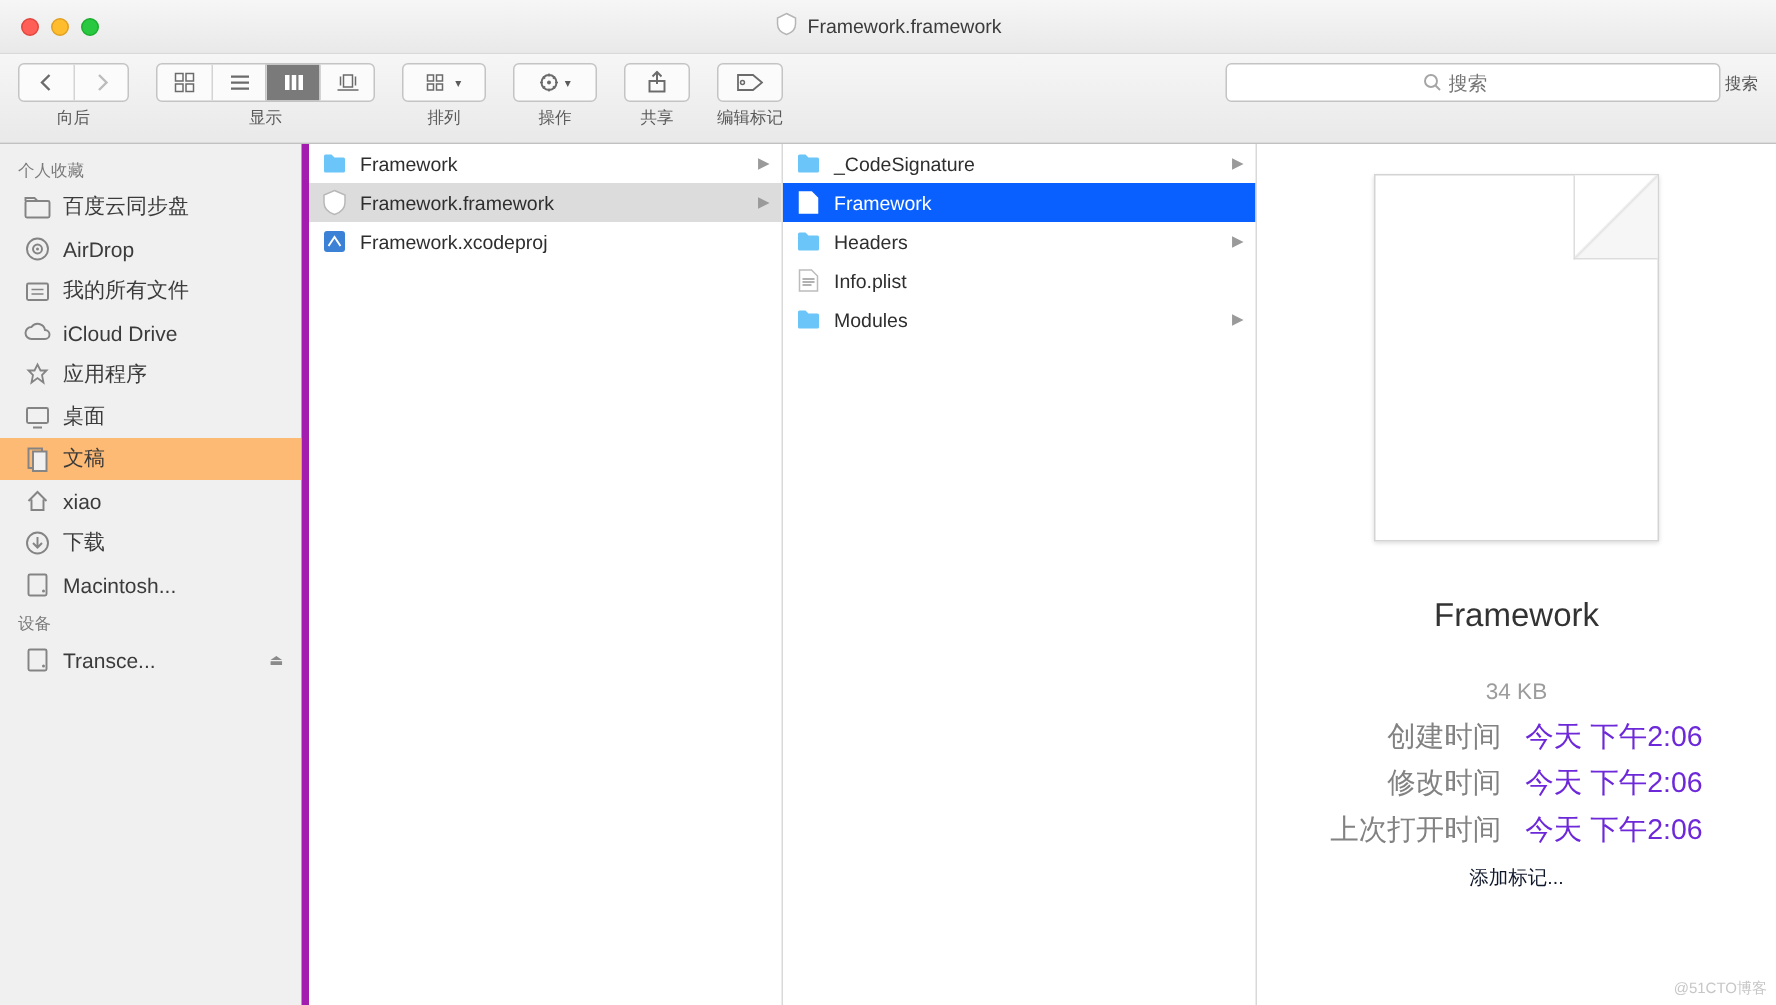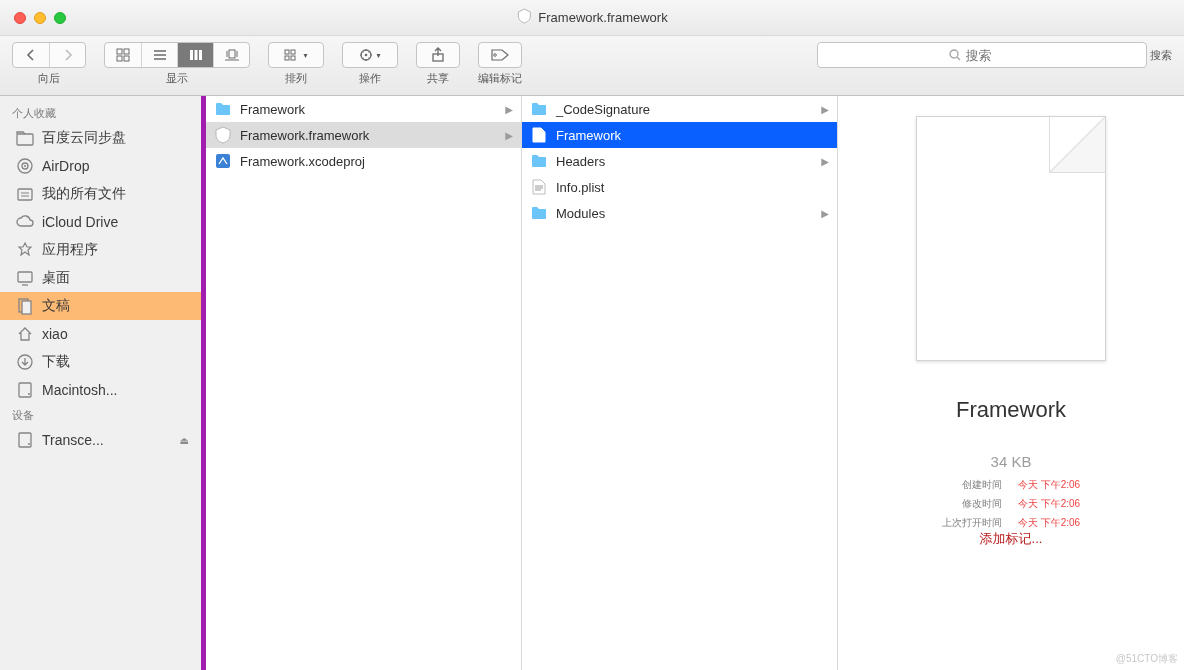--- a/index.html
+++ b/index.html
@@ -49,24 +49,24 @@
     .row.sel-gray { background:#dcdcdc; }
     .row.sel-blue { background:#0a60ff; color:#fff; }
     .fi{width:18px;height:18px;display:flex;align-items:center;justify-content:center;}
 
     
     .preview { flex:1; padding:20px 24px 14px; display:flex; flex-direction:column; align-items:center; }
     .docicon { width:190px; height:245px; background:#fff; border:1px solid #d4d4d4; box-shadow:0 1px 3px rgba(0,0,0,.15); position:relative; }
     .docicon::after{content:"";position:absolute;right:0;top:0;width:55px;height:55px;background:linear-gradient(135deg,#fff 48%,#e4e4e4 50%,#f6f6f6 52%);border-left:1px solid #ddd;border-bottom:1px solid #ddd;}
     .pv-name { margin-top:36px; font-size:22px; color:#333; }
     .pv-size { margin-top:30px; font-size:15px; color:#9c9c9c; }
-    .pv-meta { margin-top:8px; display:grid; grid-template-columns:auto auto; gap:5px 16px; font-size:10px; }
+    .pv-meta { margin-top:8px; display:grid; grid-template-columns:auto auto; gap:5px 16px; font-size:19px; }
     .pv-meta .k{color:#828282;text-align:right;}
-    .pv-meta .v{color:#ef4444;}
-    .pv-tags{font-size:13px;color:#b91c1c;cursor:pointer;}
+    .pv-meta .v{color:#6d28d9;}
+    .pv-tags{margin-top:10px;font-size:13px;color:#0f172a;cursor:pointer;}
 
     .watermark{position:fixed;right:6px;bottom:4px;font-size:10px;color:#c7c7c7;}
 
     input.searchfield{border:none;outline:none;background:transparent;width:50px;font-size:13px;}
   </style>
 </head>
 <body>
 
 <div class="titlebar">
   <div class="traffic">

